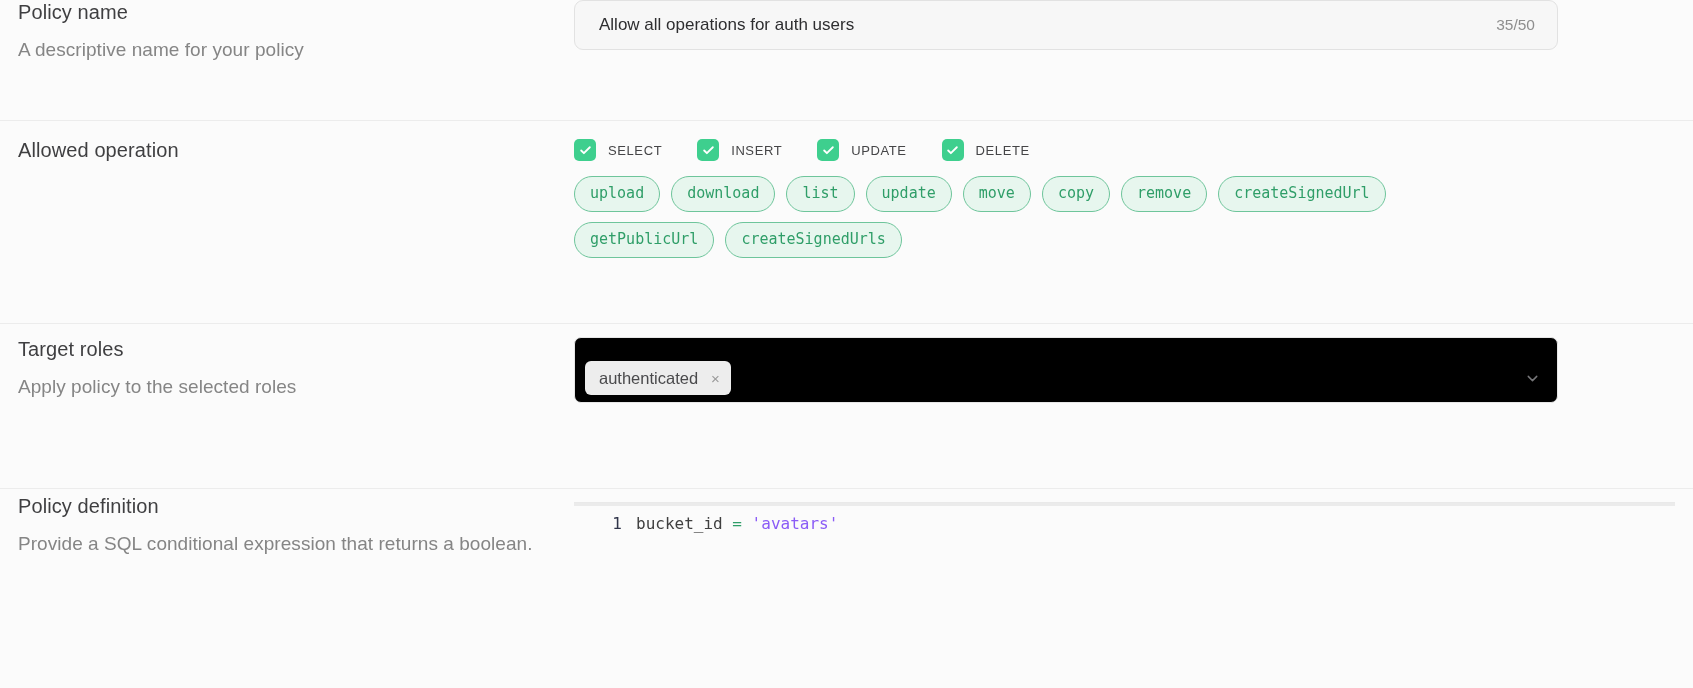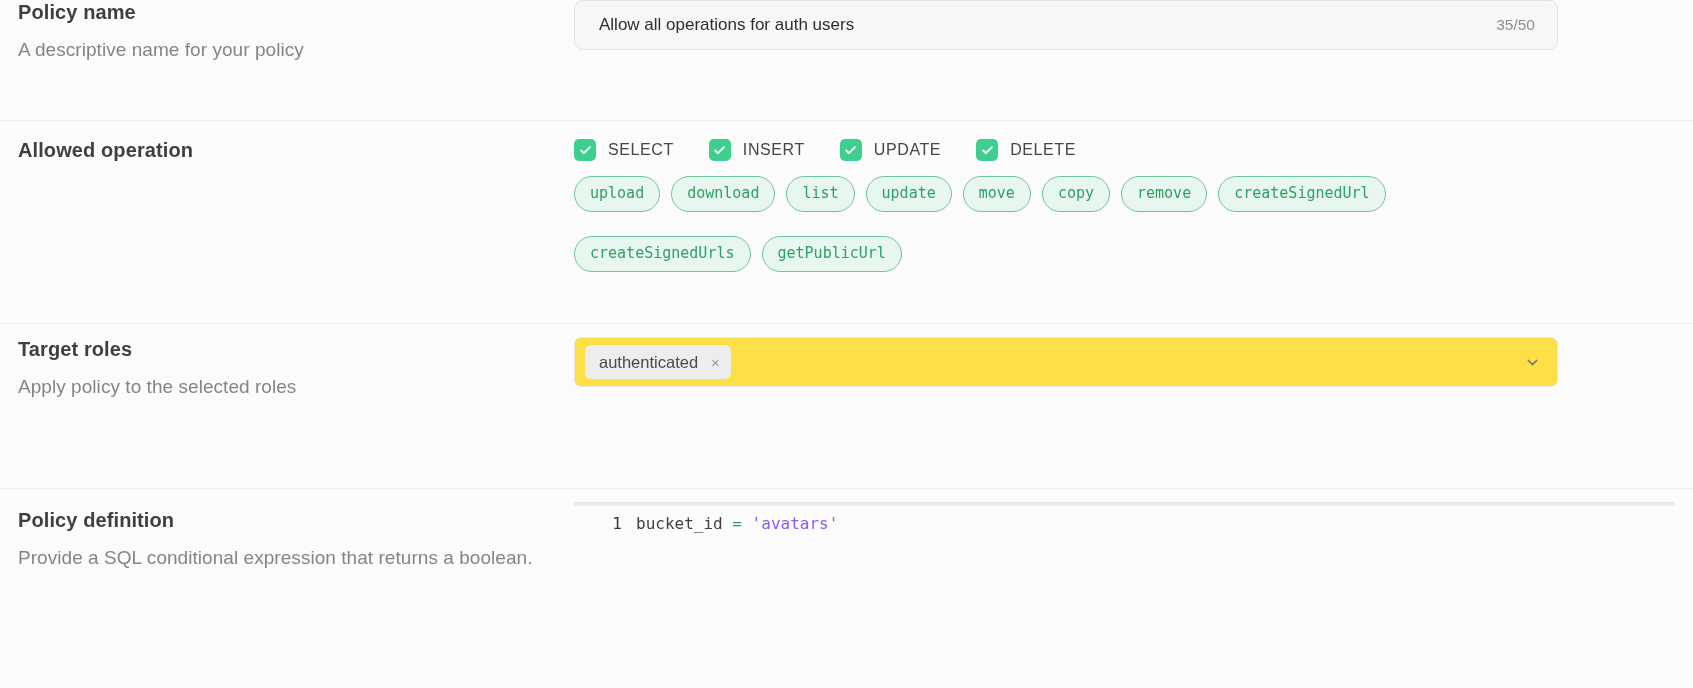--- a/index.html
+++ b/index.html
@@ -33,21 +33,21 @@
   .col-left {
     width: 556px;
     flex: 0 0 556px;
     padding-right: 40px;
   }
   .col-right { flex: 1 1 auto; min-width: 0; }
 
   .field-title {
     font-size: 20px;
     color: #3f3f41;
-    font-weight: 700;
+    font-weight: 400;
     letter-spacing: .1px;
     line-height: 1.25;
   }
   .field-desc {
     font-size: 19px;
     color: #858585;
     line-height: 1.45;
     margin-top: 11px;
     letter-spacing: .05px;
   }
@@ -105,30 +105,30 @@
     width: 22px; height: 22px;
     border-radius: 5px;
     background: #3ecf8e;
     display: flex;
     align-items: center;
     justify-content: center;
     flex: 0 0 auto;
   }
   .checkbox svg { display: block; }
   .check-label {
-    font-size: 16px;
+    font-size: 13px;
     color: #454547;
     margin-left: 12px;
     letter-spacing: .6px;
   }
 
   .pill-wrap {
     display: flex;
     flex-wrap: wrap;
-    gap: 24px 11px;
+    gap: 10px 11px;
     margin-top: 15px;
     max-width: 960px;
   }
   .pill {
     border: 1px solid #6ec59b;
     background: #e7f6ee;
     color: #2f9e68;
     border-radius: 999px;
     font-family: "DejaVu Sans Mono", "Liberation Mono", monospace;
     font-size: 15px;
@@ -139,26 +139,26 @@
 
   
   .row-roles { height: 165px; }
   .row-roles .col-left { padding-top: 14px; }
 
   .multiselect {
     margin-top: 14px;
     width: 100%;
     max-width: 984px;
     min-height: 50px;
-    background: #fde047;
+    background: #000000;
     border: 1px solid #e6e6e6;
     border-radius: 7px;
     display: flex;
     align-items: center;
-    padding: 7px 16px 7px 10px;
+    padding: 23px 16px 7px 10px;
   }
   .ms-chips { flex: 1 1 auto; display: flex; gap: 8px; flex-wrap: wrap; }
   .chip {
     background: #ededed;
     border-radius: 6px;
     height: 34px;
     display: inline-flex;
     align-items: center;
     padding: 0 11px 0 14px;
     font-size: 16.5px;
@@ -174,21 +174,21 @@
   .ms-caret {
     flex: 0 0 auto;
     color: #77777a;
     display: flex;
     align-items: center;
     padding-left: 10px;
   }
 
   
   .row-def { height: 200px; }
-  .row-def .col-left { padding-top: 20px; }
+  .row-def .col-left { padding-top: 6px; }
 
   .editor {
     margin-top: 14px;
     width: 100%;
     background: #fbfbfb;
     border-top: 1px solid #e9e9e9;
     position: relative;
     height: 160px;
     overflow: hidden;
   }
@@ -278,22 +278,22 @@
         </div>
       <div class="pill-wrap" id="fn-pills">
           <span class="pill">upload</span>
           <span class="pill">download</span>
           <span class="pill">list</span>
           <span class="pill">update</span>
           <span class="pill">move</span>
           <span class="pill">copy</span>
           <span class="pill">remove</span>
           <span class="pill">createSignedUrl</span>
+          <span class="pill">getPublicUrl</span>
           <span class="pill">createSignedUrls</span>
-          <span class="pill">getPublicUrl</span>
         </div>
     </div>
   </div>
 
   <div class="section row-roles">
     <div class="col-left">
       <div class="field-title">Target roles</div>
       <div class="field-desc">Apply policy to the selected roles</div>
     </div>
     <div class="col-right">

